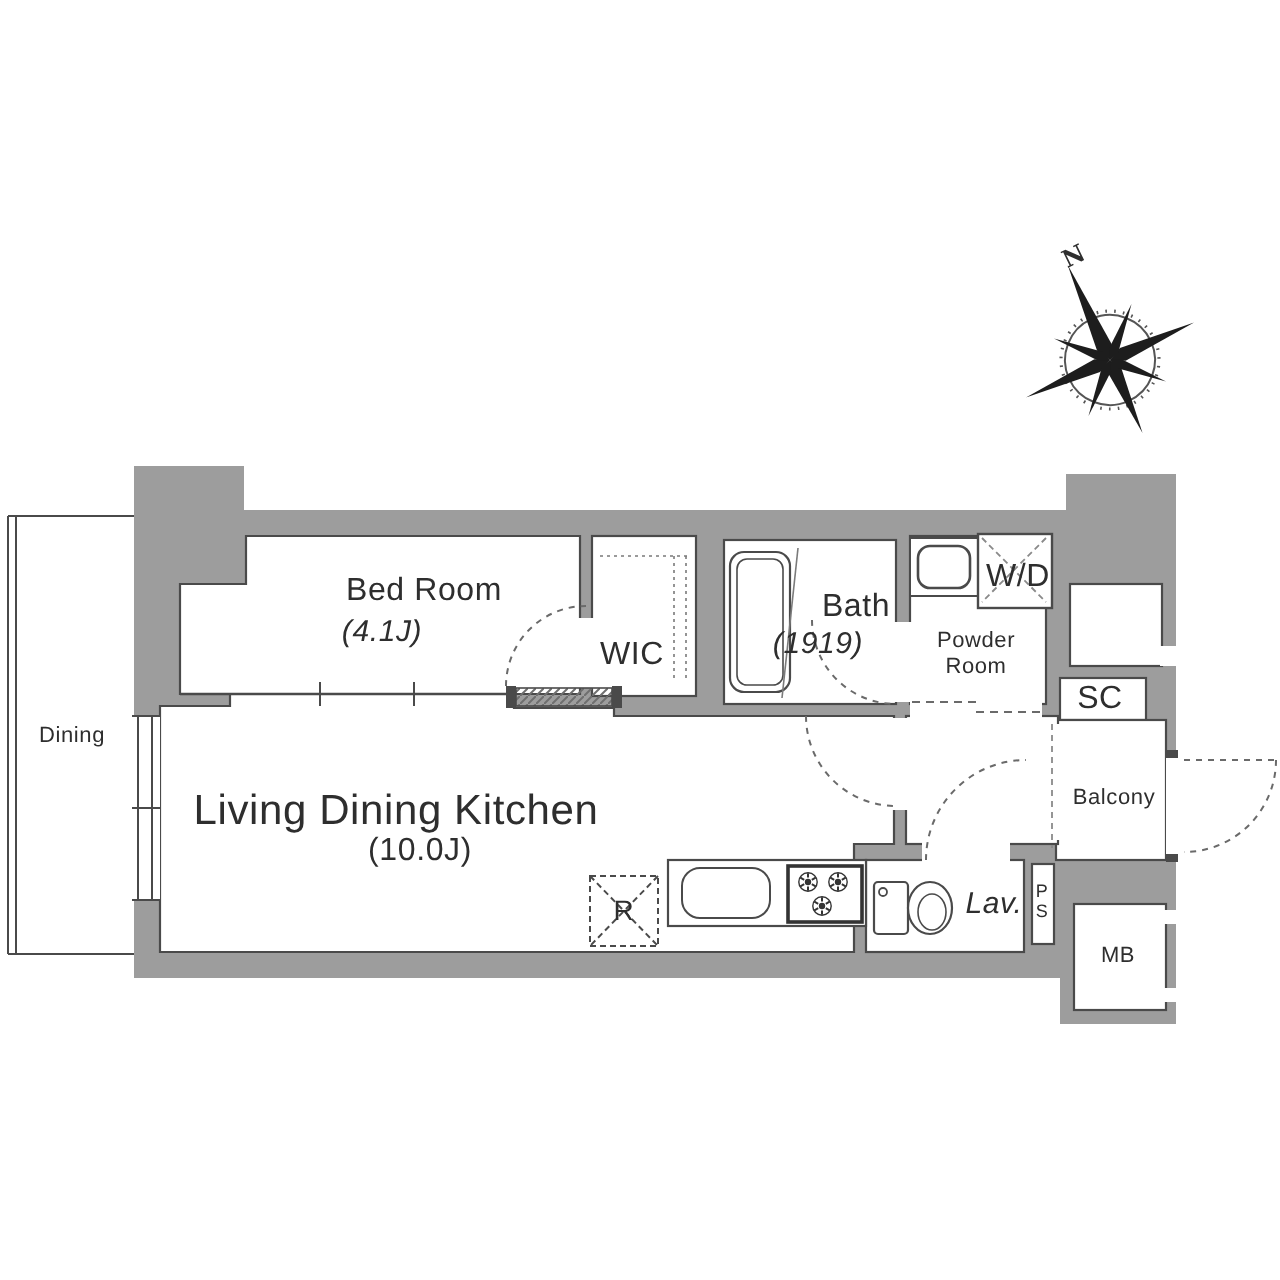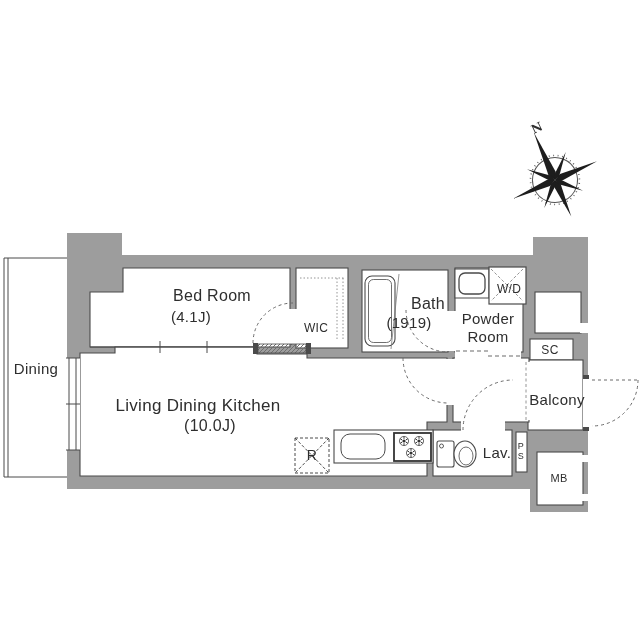--- a/index.html
+++ b/index.html
@@ -2,22 +2,22 @@
 <html><head>
 <meta charset="utf-8">
 <style>
   html,body{margin:0;padding:0;background:#ffffff;}
   .plan{position:relative;width:640px;height:640px;background:#ffffff;overflow:hidden;
         font-family:"Liberation Sans",sans-serif;}
   .plan svg{position:absolute;left:0;top:0;}
   .label{position:absolute;transform:translate(-50%,-50%);color:#2e2e2e;
          white-space:nowrap;text-align:center;letter-spacing:.3px;}
   .multiline{white-space:pre-line;line-height:1.22;}
-  .s17{font-size:17px;padding-left:24px;} .s16{font-size:16px;margin-left:21px;} .s15{font-size:15px;}
-  .s13{font-size:15px;text-align:center;} .s12{font-size:12px;} .s11{font-size:11px;}
+  .s17{font-size:21px;padding-left:24px;} .s16{font-size:16px;margin-left:21px;} .s15{font-size:15px;font-style:italic;}
+  .s13{font-size:11px;text-align:center;} .s12{font-size:16px;} .s11{font-size:11px;}
   .s14{font-size:14px;} .s9{font-size:9px;line-height:1.15;}
   .north{font-family:"DejaVu Serif",serif;font-weight:bold;font-size:12px;
          transform:translate(-50%,-50%) rotate(-26deg);}
 </style>
 </head>
 <body>
 
 <div class="plan">
 <svg width="640" height="640" viewBox="0 0 640 640">
   <defs>

